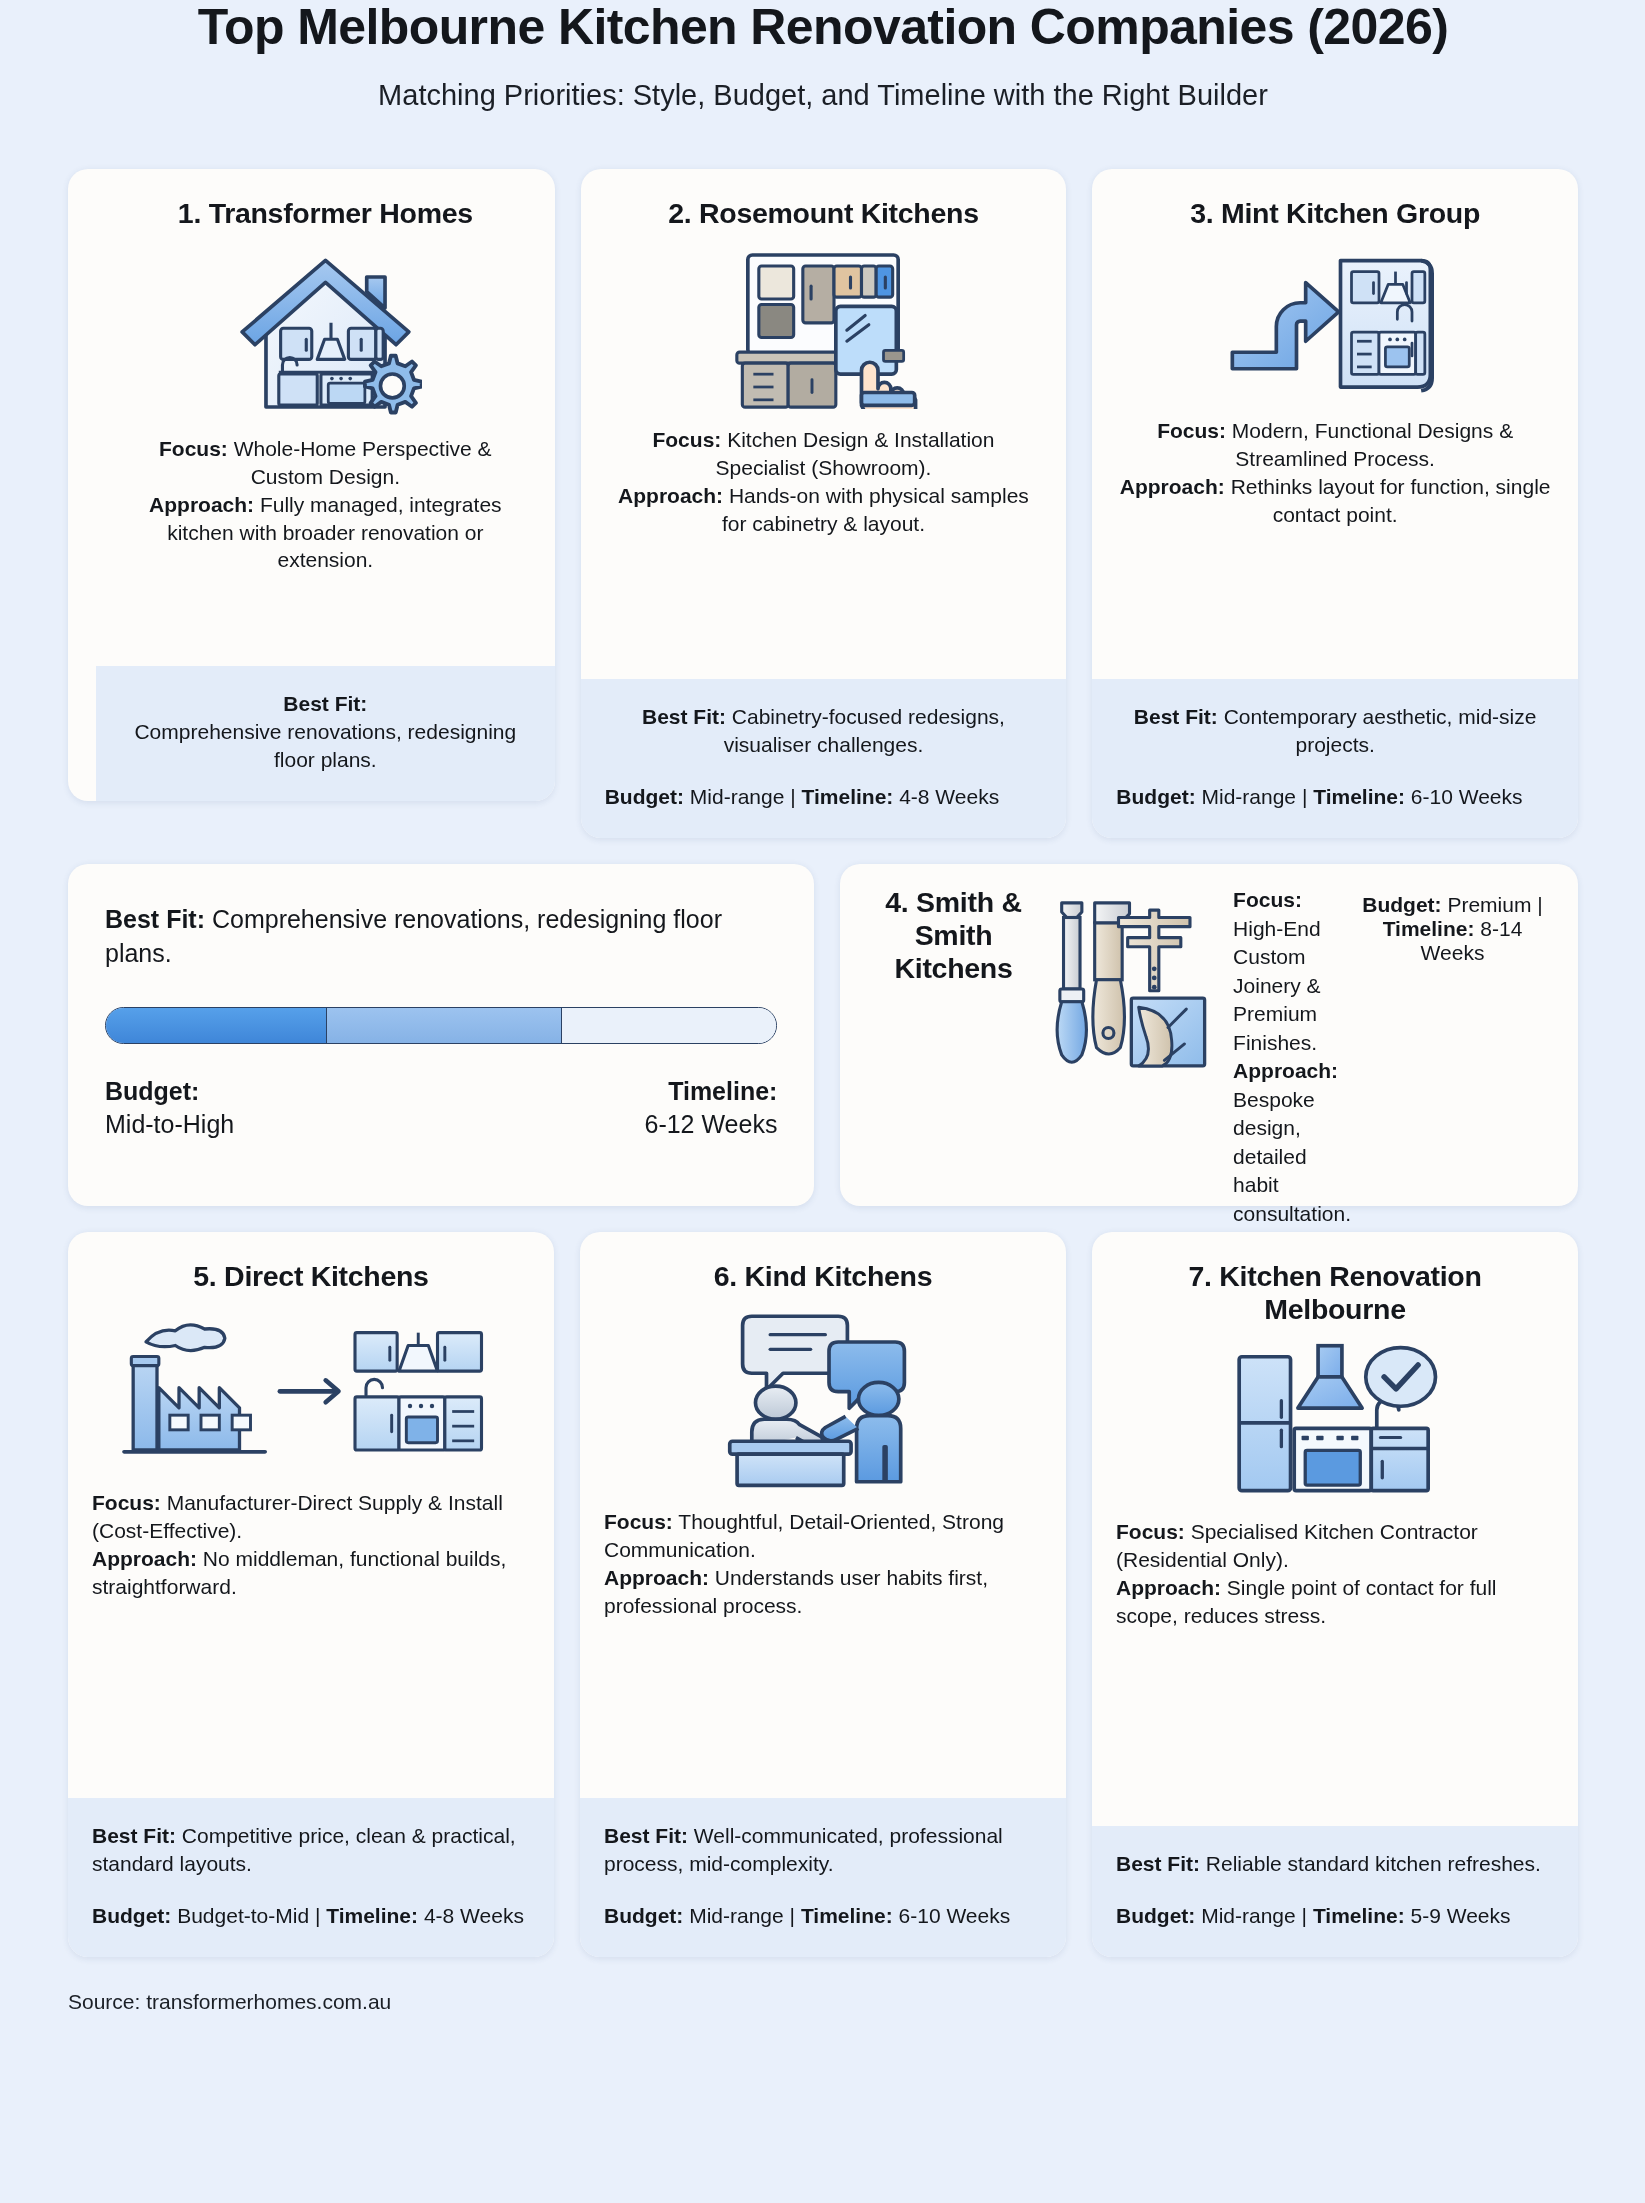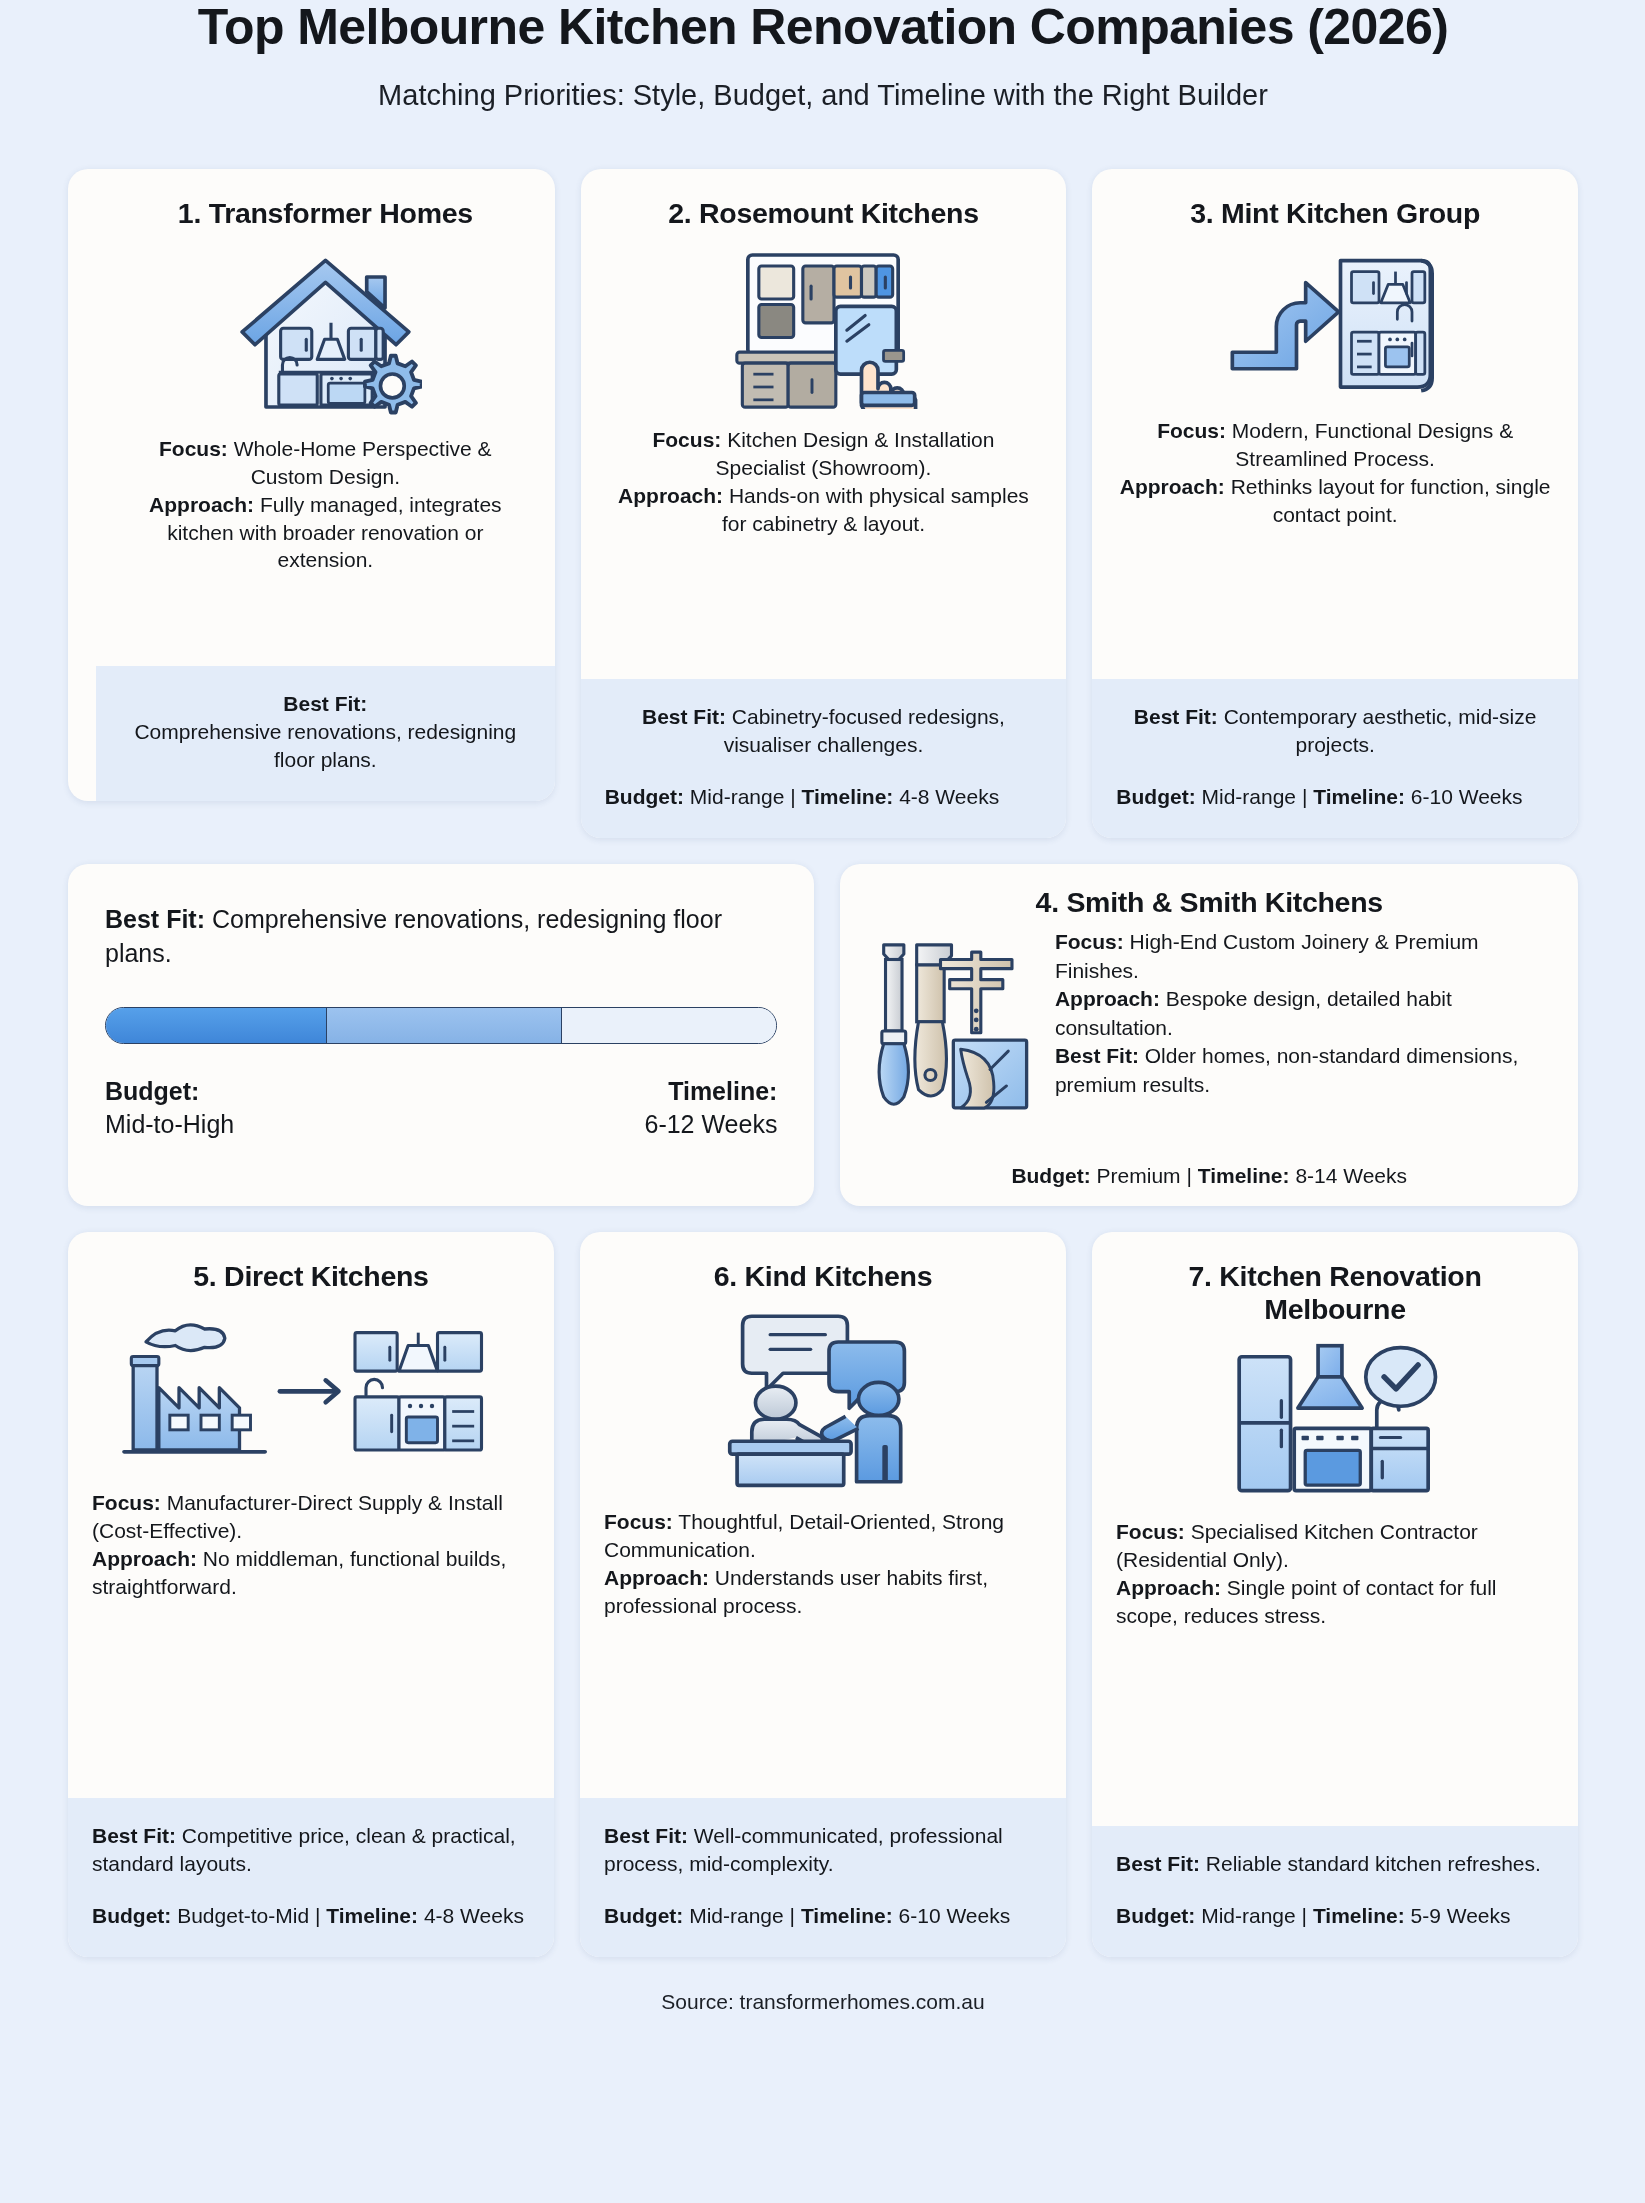--- a/index.html
+++ b/index.html
@@ -133,31 +133,31 @@
   .mid-meta b { display: block; }
 
   .mid-right {
     width: 771px;
     height: 342px;
     background: #fdfcfa;
     border-radius: 20px;
     box-shadow: 0 1.8px 6.4px rgba(40,70,120,.10);
     padding: 22px 24px 18.4px;
     display: flex;
-    flex-direction: column;
+    flex-direction: row;
   }
   .mid-right .card-title { margin-bottom: 9.2px; }
   .mr-content { display: flex; gap: 16.5px; flex: 1; }
   .mr-icon { width: 174px; display: flex; align-items: flex-start; justify-content: center; padding-top: 3.7px; }
   .mr-text { flex: 1; font-size: 21px; line-height: 1.36; }
   .mr-budget { font-size: 21px; text-align: center; margin-top: 7.3px; }
 
   
   .footer {
-    text-align: center;
+    text-align: left;
     font-size: 21px;
     margin-top: 33px;
     color: #1b1f26;
   }
 
   svg { display: block; }
 </style>
 </head>
 <body>
 

